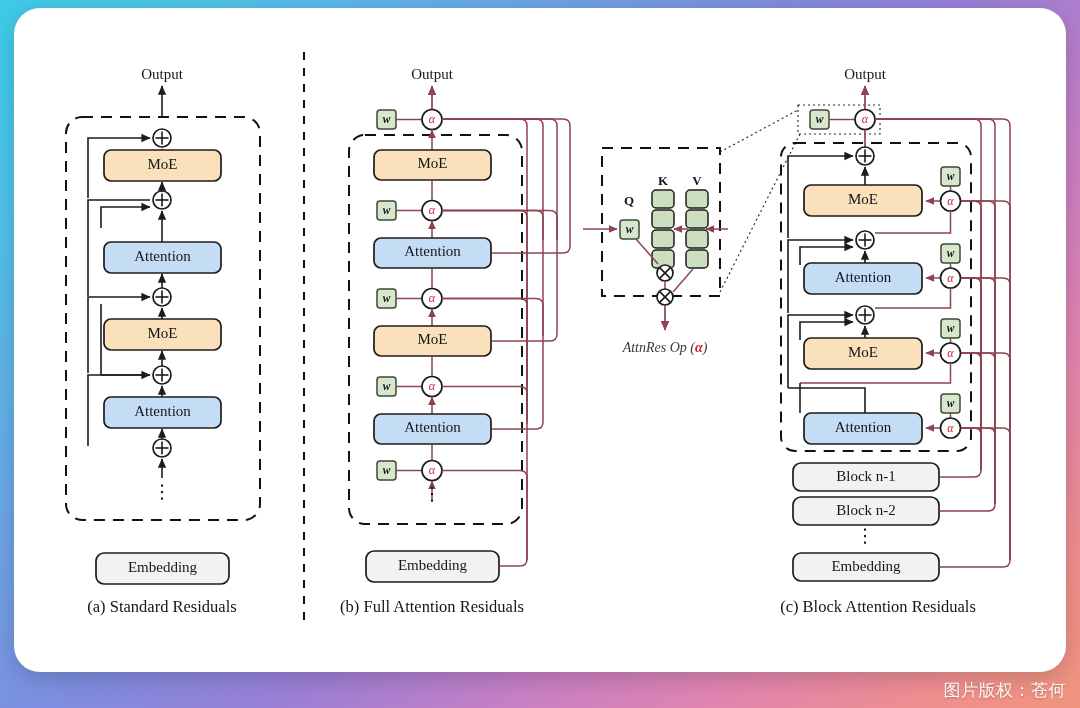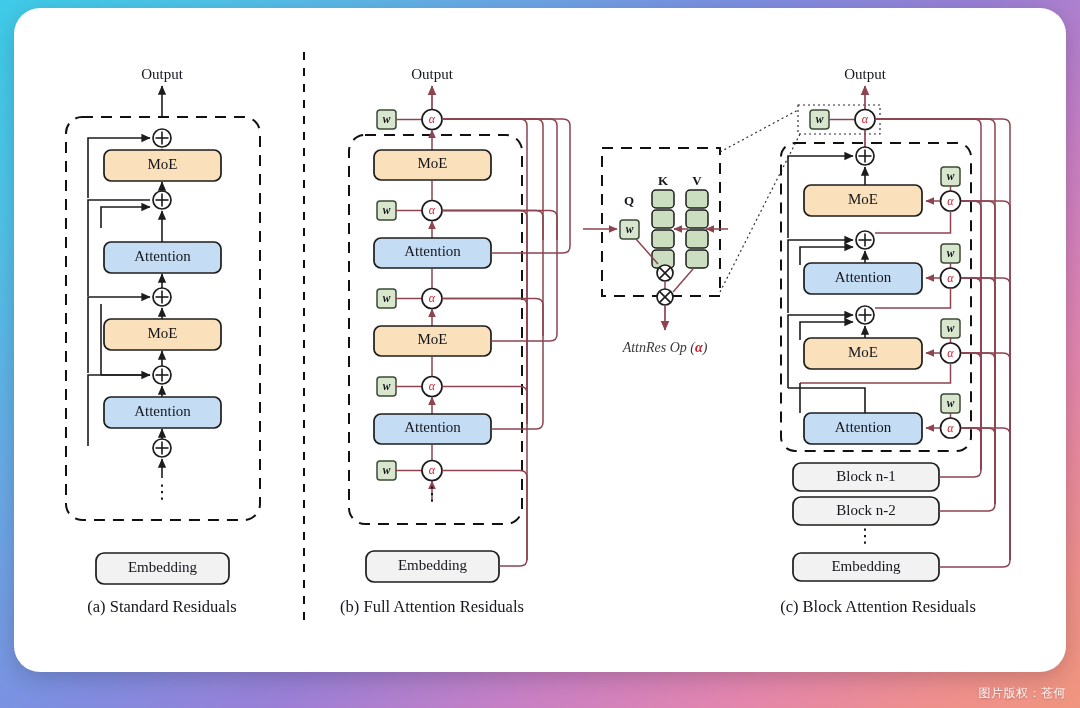--- a/index.html
+++ b/index.html
@@ -22,21 +22,21 @@
   #card{
     position:absolute;left:14px;top:8px;width:1052px;height:664px;
     background:#ffffff;border-radius:26px;
     box-shadow:0 6px 22px rgba(0,0,0,.18);
     overflow:hidden;
   }
   #svgroot{position:absolute;left:0;top:0;width:1080px;height:708px;}
   #watermark{
     position:absolute;right:14px;bottom:6px;
     font-family:"DejaVu Sans", sans-serif;
-    font-size:12px;color:rgba(255,255,255,.93);
+    font-size:17px;color:rgba(255,255,255,.93);
     letter-spacing:.5px;
     text-shadow:0 1px 2px rgba(0,0,0,.22);
   }
   text{font-family:"Liberation Serif", serif; fill:#14161c;}
   .lbl{font-size:15px;text-anchor:middle;dominant-baseline:middle;}
   .outlbl{font-size:15px;text-anchor:middle;}
   .caption{font-size:16.5px;text-anchor:middle;}
   .insetlbl{font-size:13px;font-weight:bold;text-anchor:middle;}
   .opcap{font-size:14px;font-style:italic;text-anchor:middle;fill:#3a3a3a;}
   .alpha{font-size:12px;font-style:italic;text-anchor:middle;dominant-baseline:middle;fill:#cf2030;}

